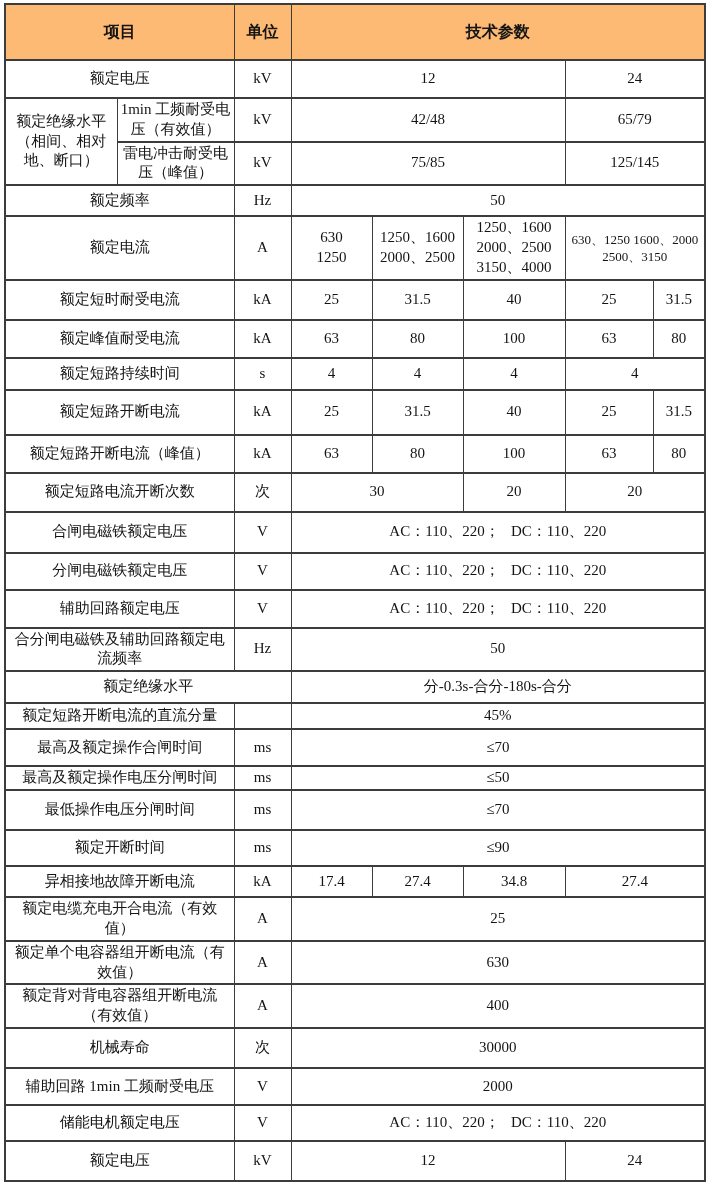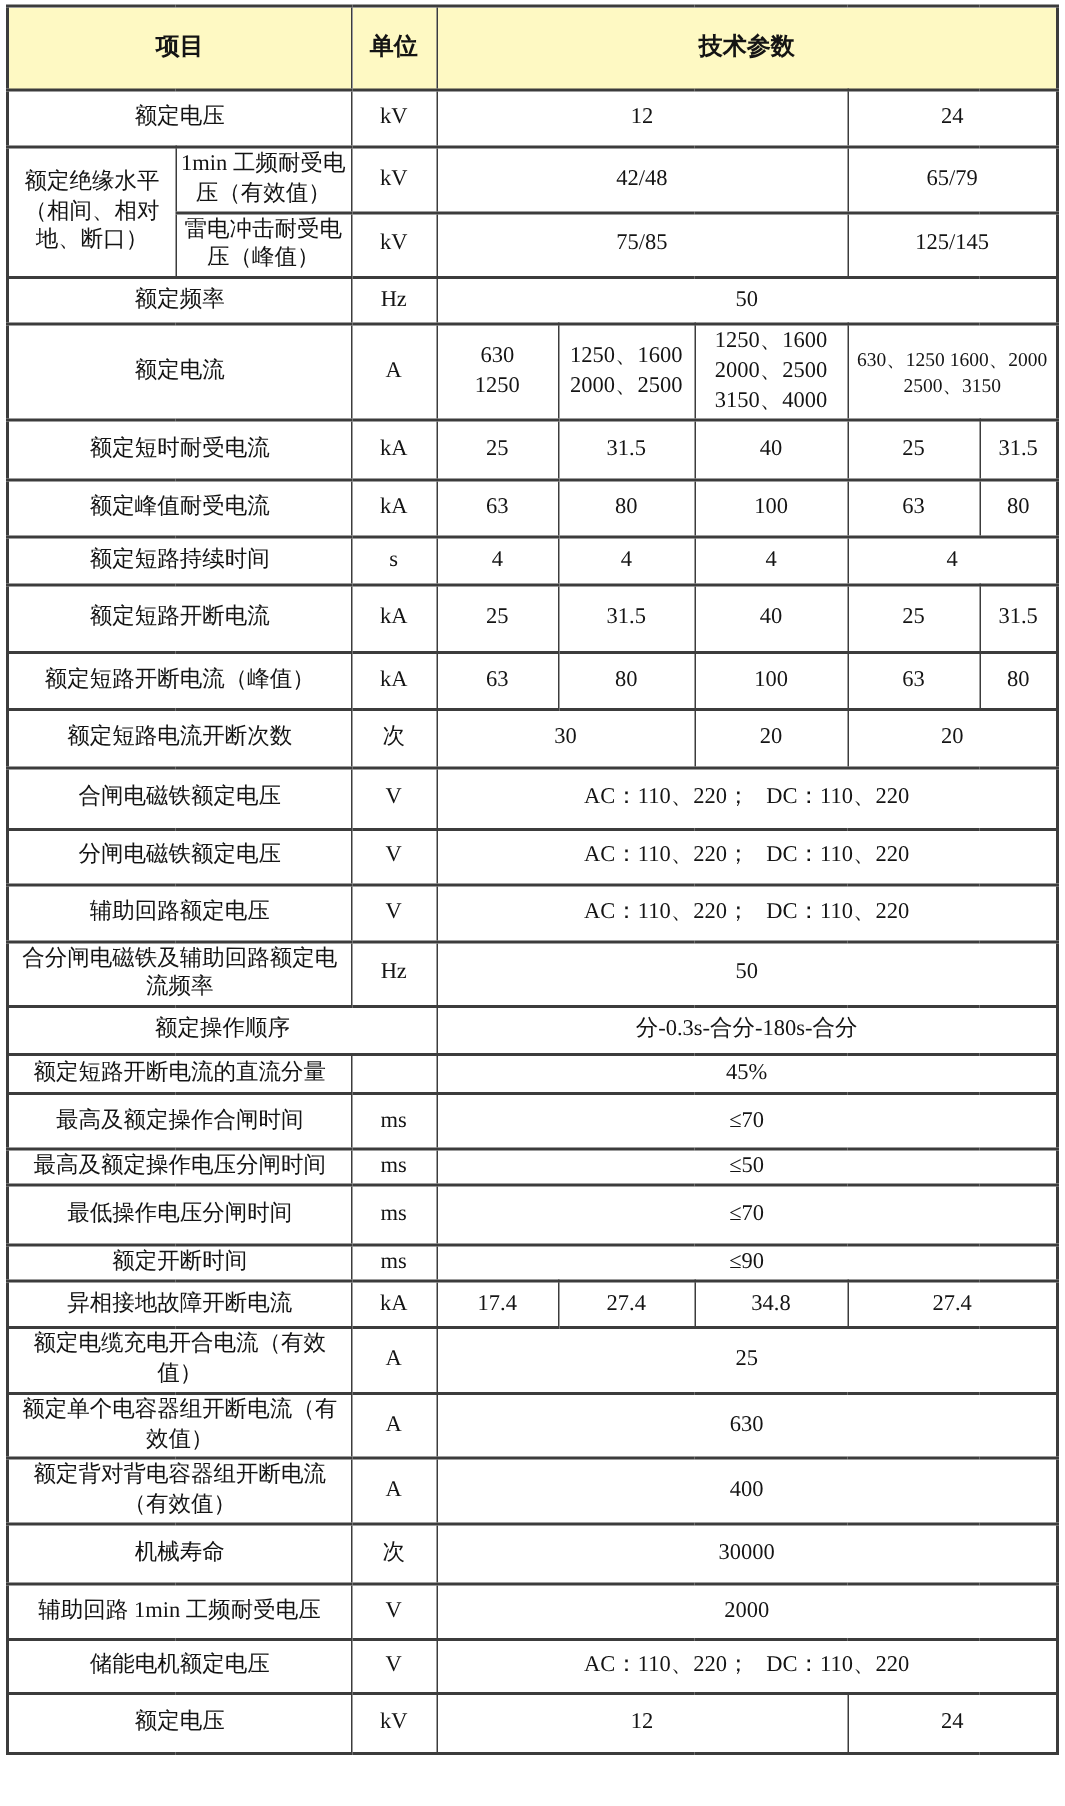--- a/index.html
+++ b/index.html
@@ -16,21 +16,21 @@
     border:1px solid #3c3c3c;
     border-top-width:2px;border-bottom-width:2px;
     text-align:center;vertical-align:middle;
     padding:1px 2px;
     font-size:15px;color:#141414;
     line-height:1.32;
     white-space:pre-wrap;
     overflow:hidden;
   }
   td.hd{
-    background:#fef9c3;
+    background:#fdba74;
     font-weight:bold;
     font-size:16px;
   }
   td.sm{font-size:13px;text-align:center;}
 </style>
 </head>
 <body>
 
 <table class="spec">
   <colgroup>
@@ -166,21 +166,21 @@
       <td colspan="5">AC：110、220；   DC：110、220</td>
     </tr>
 
     <tr style="height:38px">
       <td colspan="2">合分闸电磁铁及辅助回路额定电流频率</td>
       <td>Hz</td>
       <td colspan="5">50</td>
     </tr>
 
     <tr style="height:32px">
-      <td colspan="3">额定操作顺序</td>
+      <td colspan="3">额定绝缘水平</td>
       <td colspan="5">分-0.3s-合分-180s-合分</td>
     </tr>
 
     <tr style="height:26px">
       <td colspan="2">额定短路开断电流的直流分量</td>
       <td></td>
       <td colspan="5">45%</td>
     </tr>
 
     <tr style="height:37px">
@@ -194,21 +194,21 @@
       <td>ms</td>
       <td colspan="5">≤50</td>
     </tr>
 
     <tr style="height:40px">
       <td colspan="2">最低操作电压分闸时间</td>
       <td>ms</td>
       <td colspan="5">≤70</td>
     </tr>
 
-    <tr style="height:24px">
+    <tr style="height:36px">
       <td colspan="2">额定开断时间</td>
       <td>ms</td>
       <td colspan="5">≤90</td>
     </tr>
 
     <tr style="height:31px">
       <td colspan="2">异相接地故障开断电流</td>
       <td>kA</td>
       <td>17.4</td>
       <td>27.4</td>

